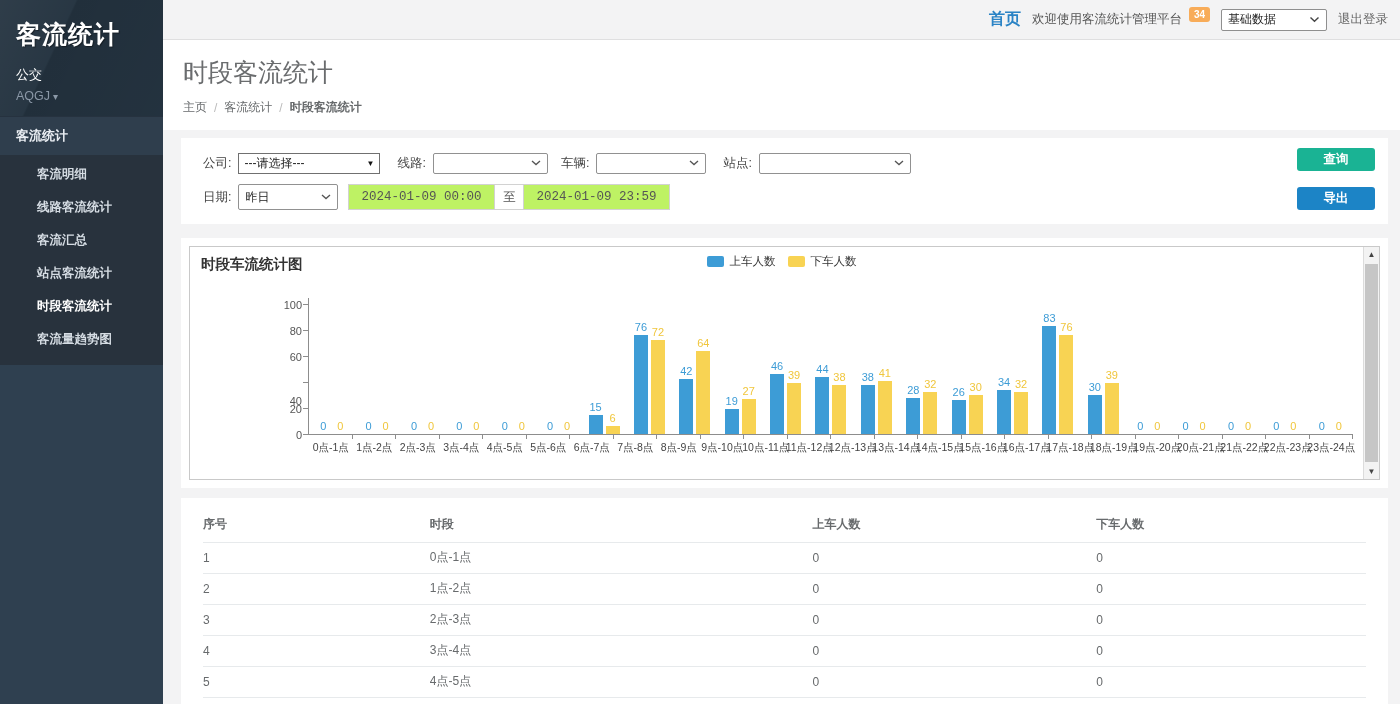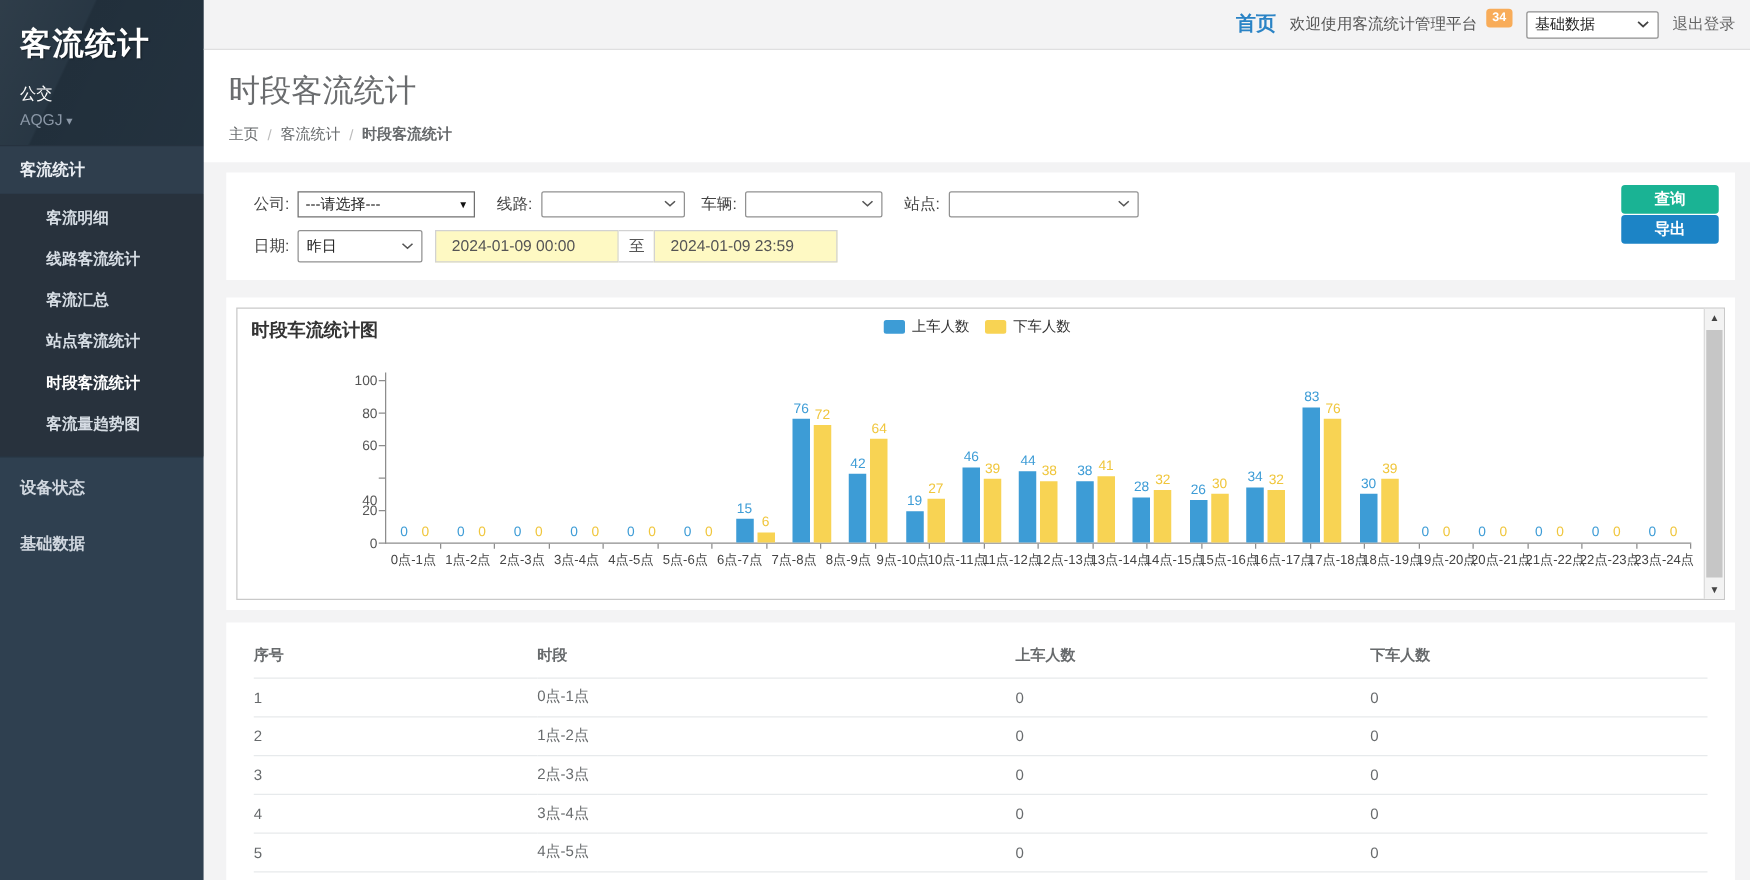--- a/index.html
+++ b/index.html
@@ -62,26 +62,26 @@
     display: flex; align-items: center; justify-content: space-between; padding: 0 5px; font-size: 12px; color: #222; cursor: pointer;
   }
   .combo .tri { font-size: 8px; color: #111; }
   .nselect {
     height: 21px; border: 1px solid #919191; border-radius: 2px; background: #fff;
     display: flex; align-items: center; justify-content: space-between; padding: 0 6px; font-size: 12px; color: #222; cursor: pointer;
   }
   .ml17 { margin-left: 17px; } .ml13 { margin-left: 13px; }
   .w115 { width: 115px; } .w110 { width: 110px; } .w152 { width: 152px; } .w100 { width: 100px; height: 26px; }
   .date-input {
-    width: 147px; height: 26px; background: #fef9c3; border: 1px solid #d2d2d2;
-    display: flex; align-items: center; padding-left: 12px; font-size: 12.5px; color: #555; margin-left: 10px;
+    width: 147px; height: 26px; background: #bef264; border: 1px solid #d2d2d2;
+    display: flex; align-items: center; padding-left: 12px; font-size: 12.5px; color: #555; margin-left: 10px; font-family: Liberation Mono, monospace;
   }
   .date-input.end { margin-left: 0; }
   .to-box { width: 28px; height: 26px; background: #fff; border-top: 1px solid #d2d2d2; border-bottom: 1px solid #d2d2d2; display: flex; align-items: center; justify-content: center; font-size: 12.5px; color: #555; }
-  .btn-col { position: absolute; right: 13px; top: 10px; display: flex; flex-direction: column; gap: 1px; justify-content: space-between; }
+  .btn-col { position: absolute; right: 13px; top: 10px; display: flex; flex-direction: column; gap: 16px; justify-content: space-between; }
   .btn { width: 78px; height: 23px; border: none; border-radius: 3px; color: #fff; font-size: 12.5px; font-weight: bold; display: flex; align-items: center; justify-content: center; cursor: pointer; font-family: inherit; }
   .btn-query { background: #1ab394; }
   .btn-export { background: #1c84c6; }
   
   .chart-card { margin-top: 14px; padding: 8px; height: 250px; }
   .chart-box { position: relative; height: 100%; border: 1px solid #c9c9c9; background: #fff; }
   .chart-title { position: absolute; left: 11px; top: 8px; font-size: 14.5px; font-weight: bold; color: #333; }
   .legend { position: absolute; top: 7px; left: 50%; transform: translateX(-52%); display: flex; align-items: center; gap: 12px; }
   .legend-item { display: flex; align-items: center; gap: 6px; font-size: 11.5px; color: #333; }
   .swatch { width: 17px; height: 11px; border-radius: 2px; display: inline-block; }
@@ -124,24 +124,20 @@
   </div>
   <nav>
     <div class="nav-parent">客流统计</div>
     <div class="nav-sub">
         <div class="nav-sub-item">客流明细</div>
         <div class="nav-sub-item">线路客流统计</div>
         <div class="nav-sub-item">客流汇总</div>
         <div class="nav-sub-item">站点客流统计</div>
         <div class="nav-sub-item active">时段客流统计</div>
         <div class="nav-sub-item">客流量趋势图</div>
-      </div>
-    <div class="nav-others">
-        <div class="nav-item">设备状态</div>
-        <div class="nav-item">基础数据</div>
       </div>
   </nav>
 </aside>
 
 <div class="main">
 
   <div class="topbar">
     <a class="home-link">首页</a>
     <span class="welcome">欢迎使用客流统计管理平台</span>
     <span class="badge">34</span>

